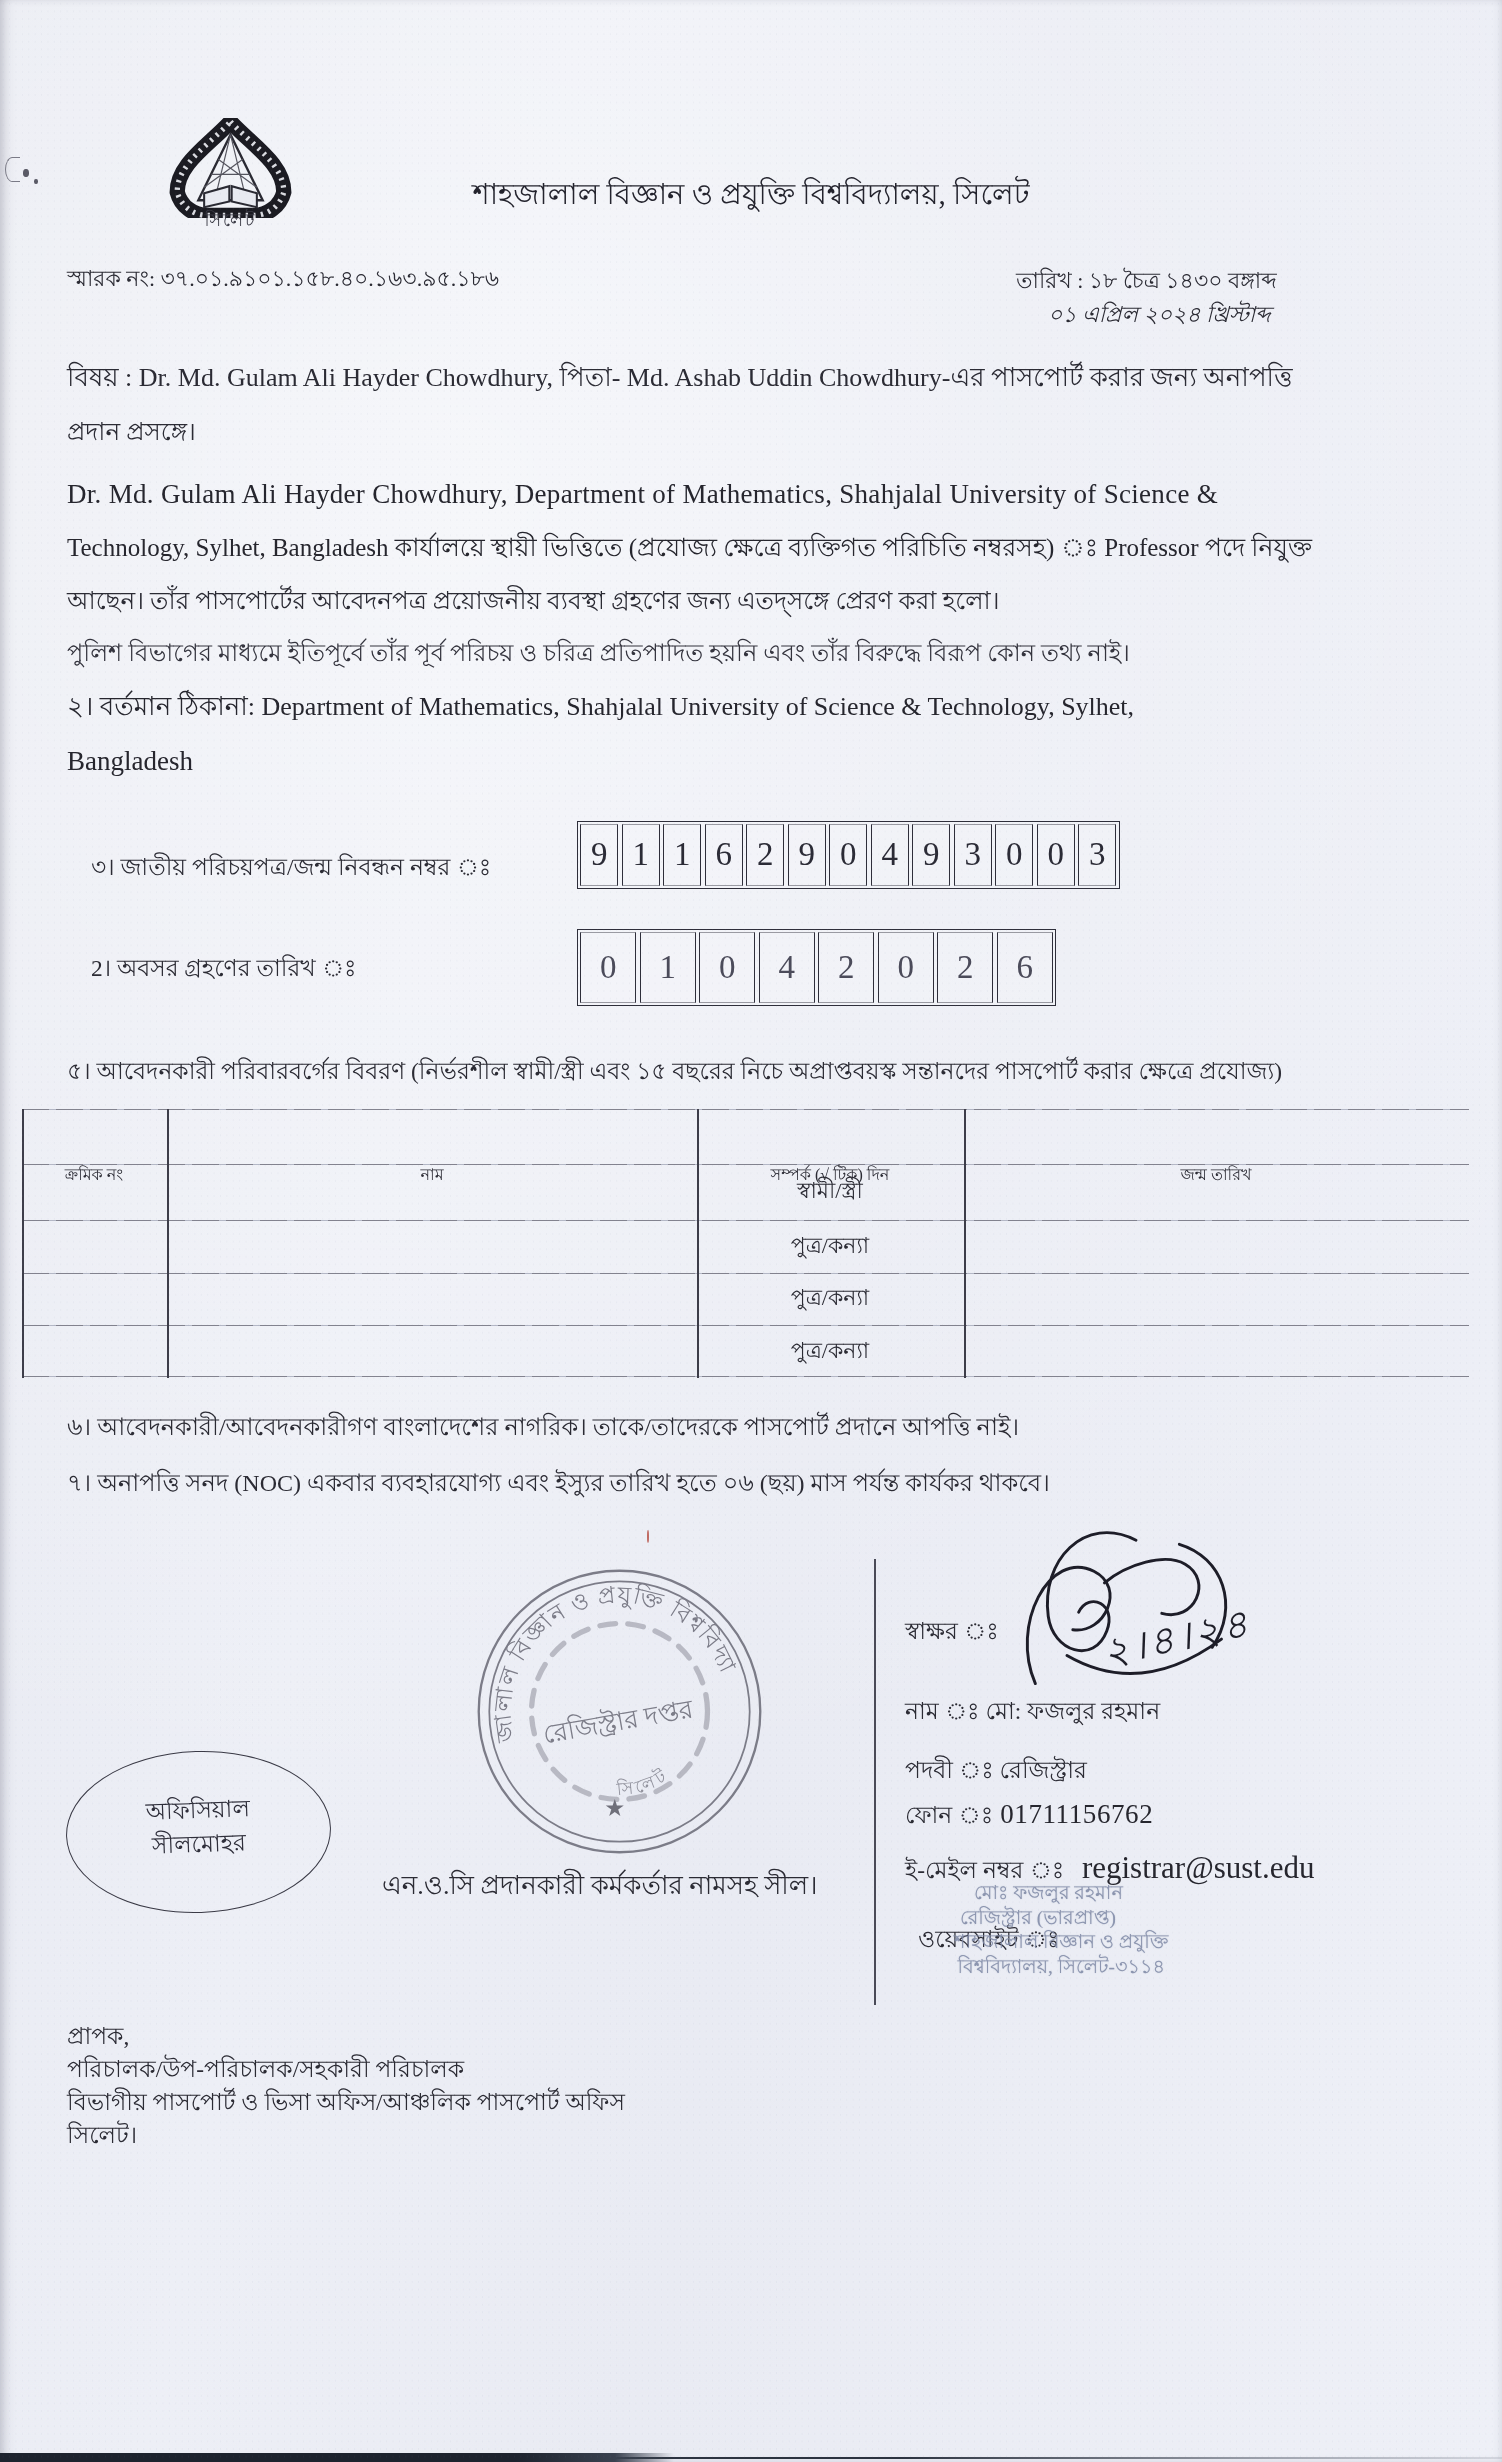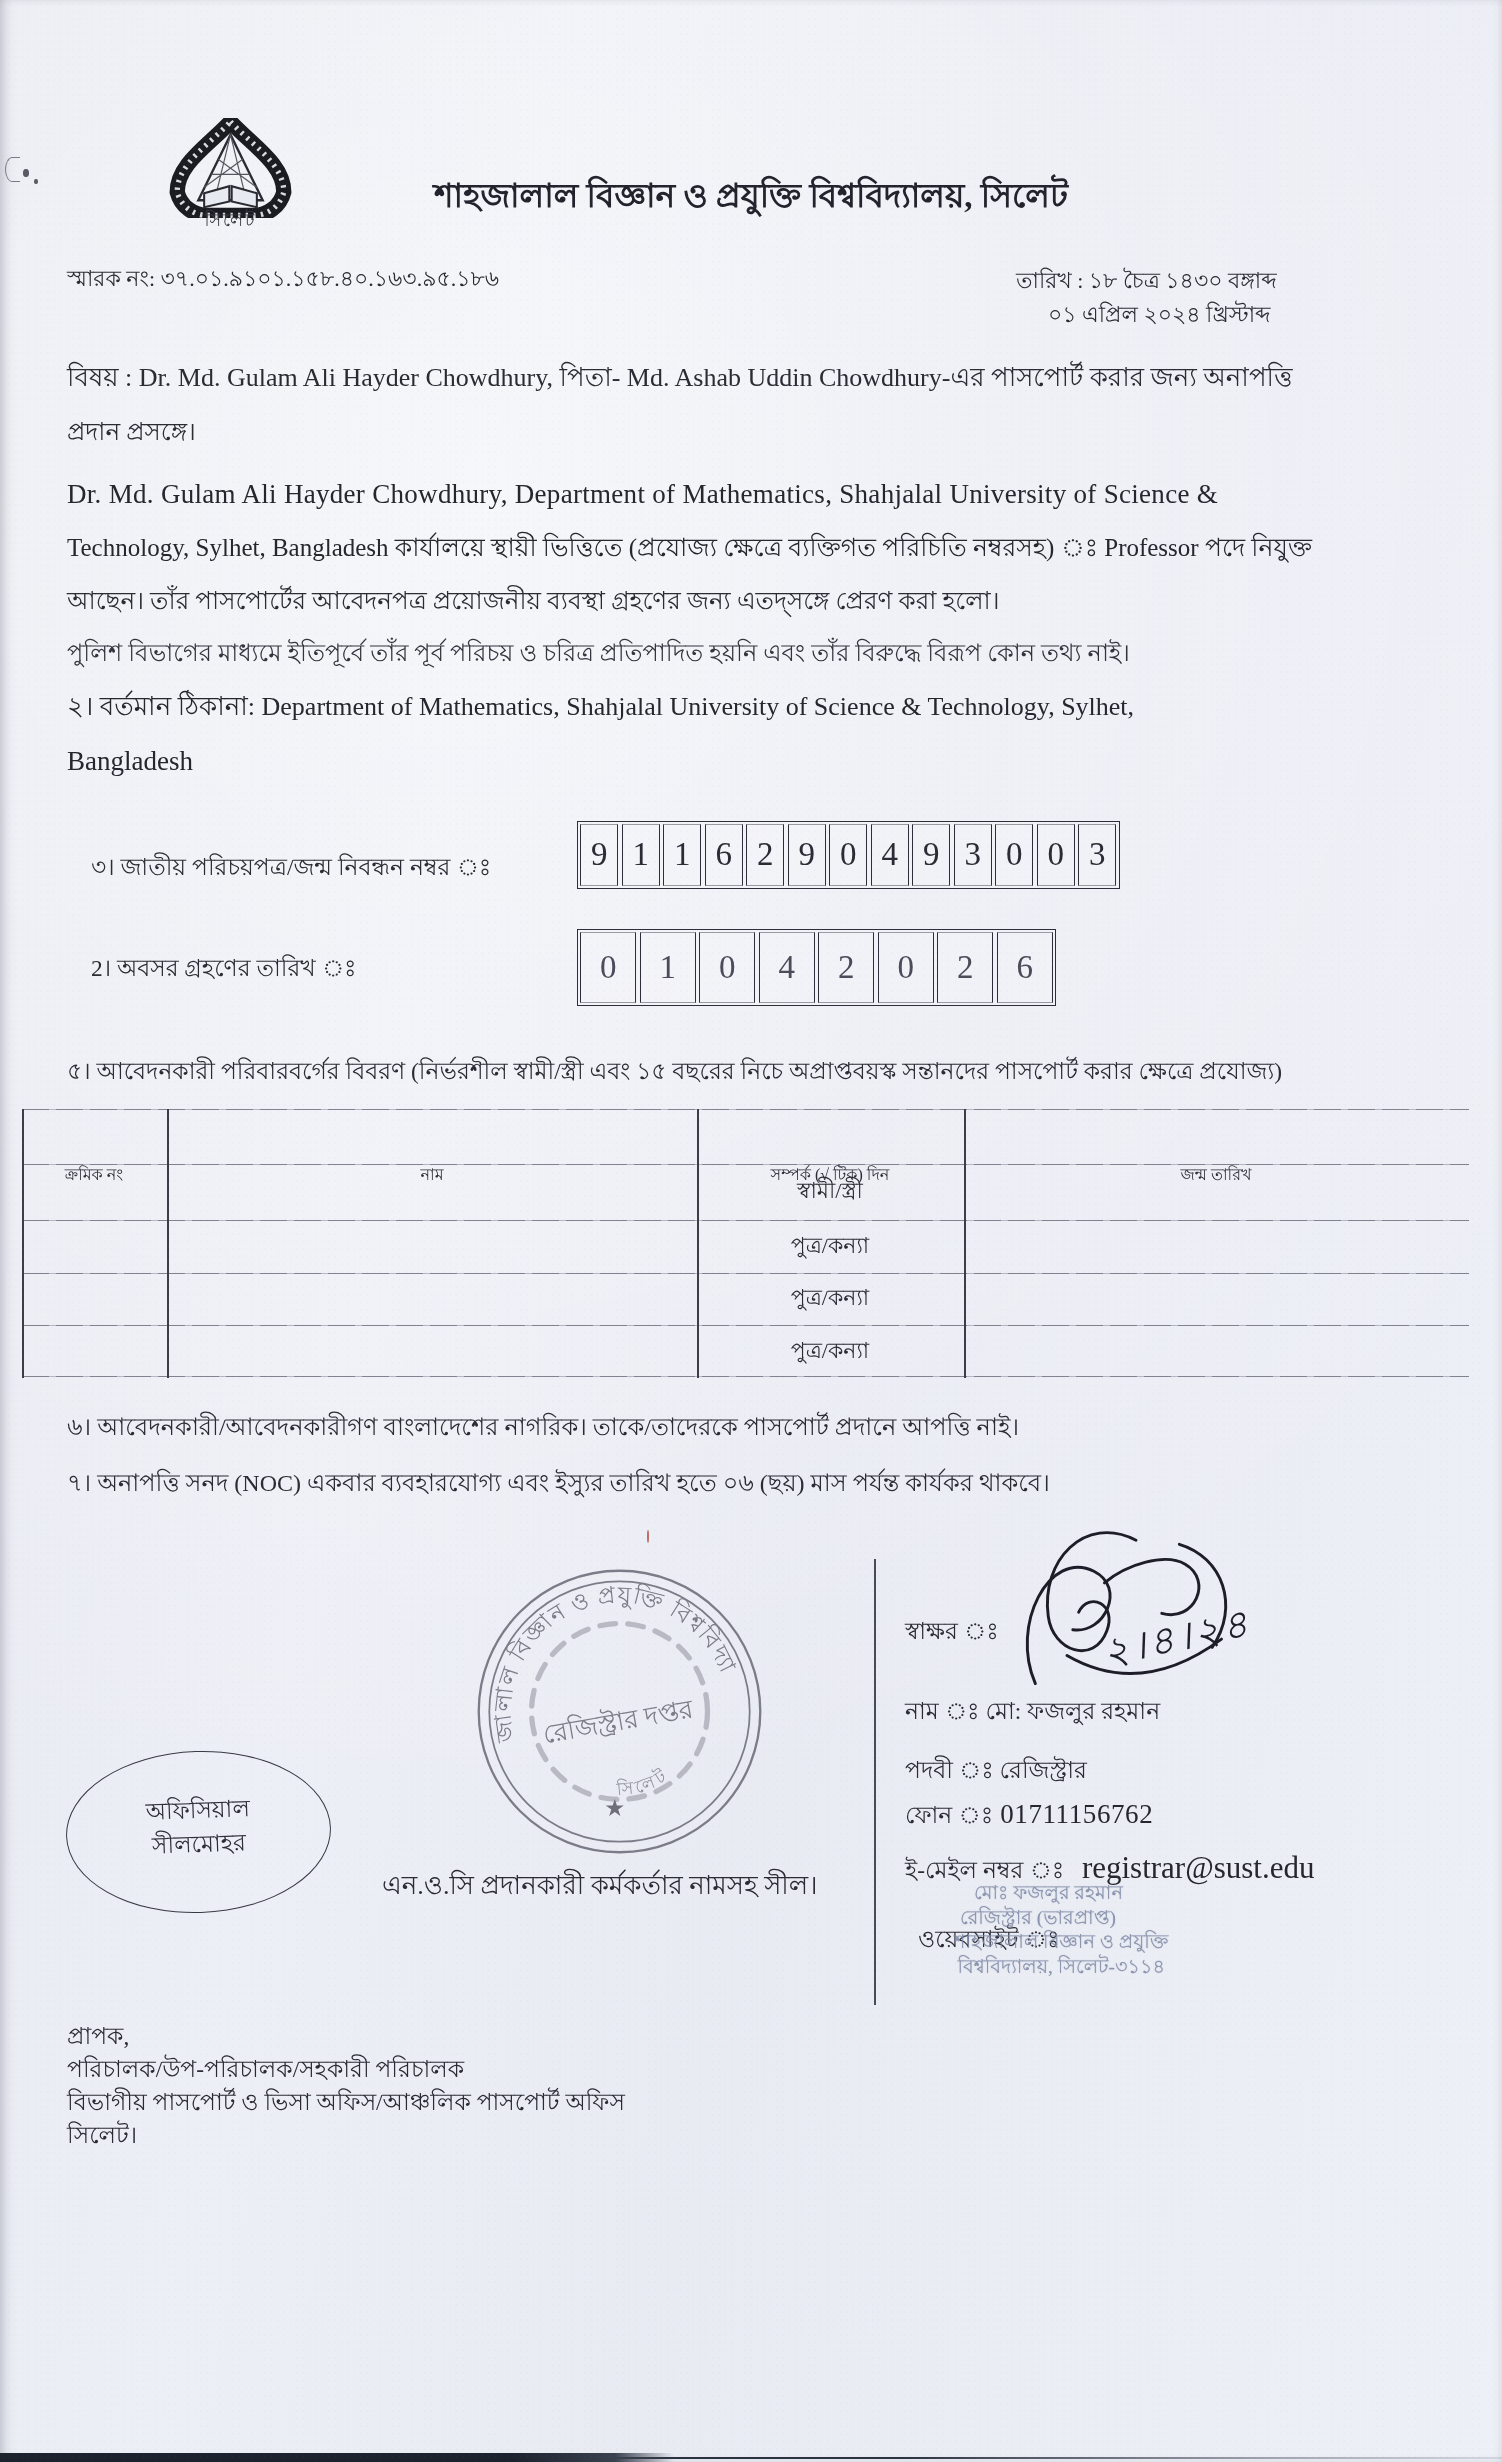--- a/index.html
+++ b/index.html
@@ -15,21 +15,21 @@
   }
   .page::after{
     content:"";position:absolute;inset:0;pointer-events:none;
     background-image:radial-gradient(rgba(120,128,160,.14) 0.6px, transparent 0.8px);
     background-size:6.4px 7.6px;opacity:.5;
   }
   .line{position:absolute;white-space:nowrap;line-height:1.25;}
   .bn{color:#2b2b34;}
   .center{left:0;width:100%;text-align:center;}
   .title{font-size:34px;font-weight:600;letter-spacing:0.6px;color:#20202a;}
-  .subtitle{font-size:33px;font-weight:700;color:#23232d;}
+  .subtitle{font-size:29px;font-weight:400;color:#23232d;}
   .meta{font-size:22px;}
   .label{font-size:23.4px;}
   .digit-row{position:absolute;display:flex;align-items:stretch;border:1.8px solid #2e2e3a;padding:1.8px 2.3px;gap:3.5px;background:rgba(255,255,255,.14);}
   .digit-cell{border-left:1.2px solid #2e2e3a;border-right:1.2px solid #2e2e3a;border-top:0.6px solid rgba(46,46,58,.45);border-bottom:0.6px solid rgba(46,46,58,.45);
     display:flex;align-items:center;justify-content:center;font-size:33px;color:#2b2b36;}
   .nid .digit-cell{width:36px;height:60px;}
   .ret .digit-cell{width:54px;height:69px;color:#4b4b5a;}
   .hline{position:absolute;height:1.2px;background:repeating-linear-gradient(90deg,#6f6f7c 0 27px,#a9adbd 27px 34px);opacity:.85;}
   .vline{position:absolute;width:1.8px;background:#3d3d49;}
   .th{position:absolute;font-size:16px;color:#2b2b34;transform:translateX(-50%);white-space:nowrap;margin-top:44px;}
@@ -63,21 +63,21 @@
     <path d="M105,28 L78,140 M105,28 L132,140 M72,96 L138,96 M84,70 L150,118 M126,70 L60,118" stroke="#55555f" stroke-width="2" fill="none"></path>
     <path d="M60,128 L103,116 L103,142 L60,152 Z" fill="#e8eaf1" stroke="#2a2a33" stroke-width="3.5"></path>
     <path d="M150,128 L107,116 L107,142 L150,152 Z" fill="#e8eaf1" stroke="#2a2a33" stroke-width="3.5"></path>
   </svg>
   <div class="line bn" style="left:169px;top:210px;width:123px;text-align:center;font-size:17.6px;letter-spacing:1.8px;color:#3a3a45;">সিলেট</div>
 
   <div class="line center subtitle bn" style="top:176px;">শাহজালাল বিজ্ঞান ও প্রযুক্তি বিশ্ববিদ্যালয়, সিলেট</div>
 
   <div class="line meta bn" style="left:67px;top:265px;">স্মারক নং: ৩৭.০১.৯১০১.১৫৮.৪০.১৬৩.৯৫.১৮৬</div>
   <div class="line meta bn" style="left:1016px;top:267px;">তারিখ : ১৮ চৈত্র ১৪৩০ বঙ্গাব্দ</div>
-  <div class="line meta bn" style="left:1048px;top:301px;">০১ এপ্রিল ২০২৪ খ্রিস্টাব্দ</div>
+  <div class="line meta bn" style="left:1048px;top:301px;font-style:italic;">০১ এপ্রিল ২০২৪ খ্রিস্টাব্দ</div>
 
   <div class="line bn" style="left:67px;top:362px;font-size:26px;">বিষয় :  Dr. Md. Gulam Ali Hayder Chowdhury, পিতা- Md. Ashab Uddin Chowdhury-এর পাসপোর্ট করার জন্য অনাপত্তি</div>
   <div class="line bn" style="left:67px;top:417px;font-size:24.6px;">প্রদান প্রসঙ্গে।</div>
 
   <div class="line" style="left:67px;top:478px;font-size:27px;letter-spacing:0.3px;">Dr. Md. Gulam Ali Hayder Chowdhury, Department of Mathematics, Shahjalal University of Science &amp;</div>
   <div class="line" style="left:67px;top:532px;font-size:25px;">Technology, Sylhet, Bangladesh কার্যালয়ে স্থায়ী ভিত্তিতে (প্রযোজ্য ক্ষেত্রে ব্যক্তিগত পরিচিতি নম্বরসহ) ঃ Professor পদে নিযুক্ত</div>
   <div class="line bn" style="left:67px;top:586px;font-size:24.6px;">আছেন। তাঁর পাসপোর্টের আবেদনপত্র প্রয়োজনীয় ব্যবস্থা গ্রহণের জন্য এতদ্‌সঙ্গে প্রেরণ করা হলো।</div>
   <div class="line bn" style="left:67px;top:638px;font-size:24px;color:#34343e;">পুলিশ বিভাগের মাধ্যমে ইতিপূর্বে তাঁর পূর্ব পরিচয় ও চরিত্র প্রতিপাদিত হয়নি এবং তাঁর বিরুদ্ধে বিরূপ কোন তথ্য নাই।</div>
   <div class="line" style="left:67px;top:691px;font-size:26px;">২। বর্তমান ঠিকানা: Department of Mathematics, Shahjalal University of Science &amp; Technology, Sylhet,</div>
   <div class="line" style="left:67px;top:745px;font-size:27px;">Bangladesh</div>

